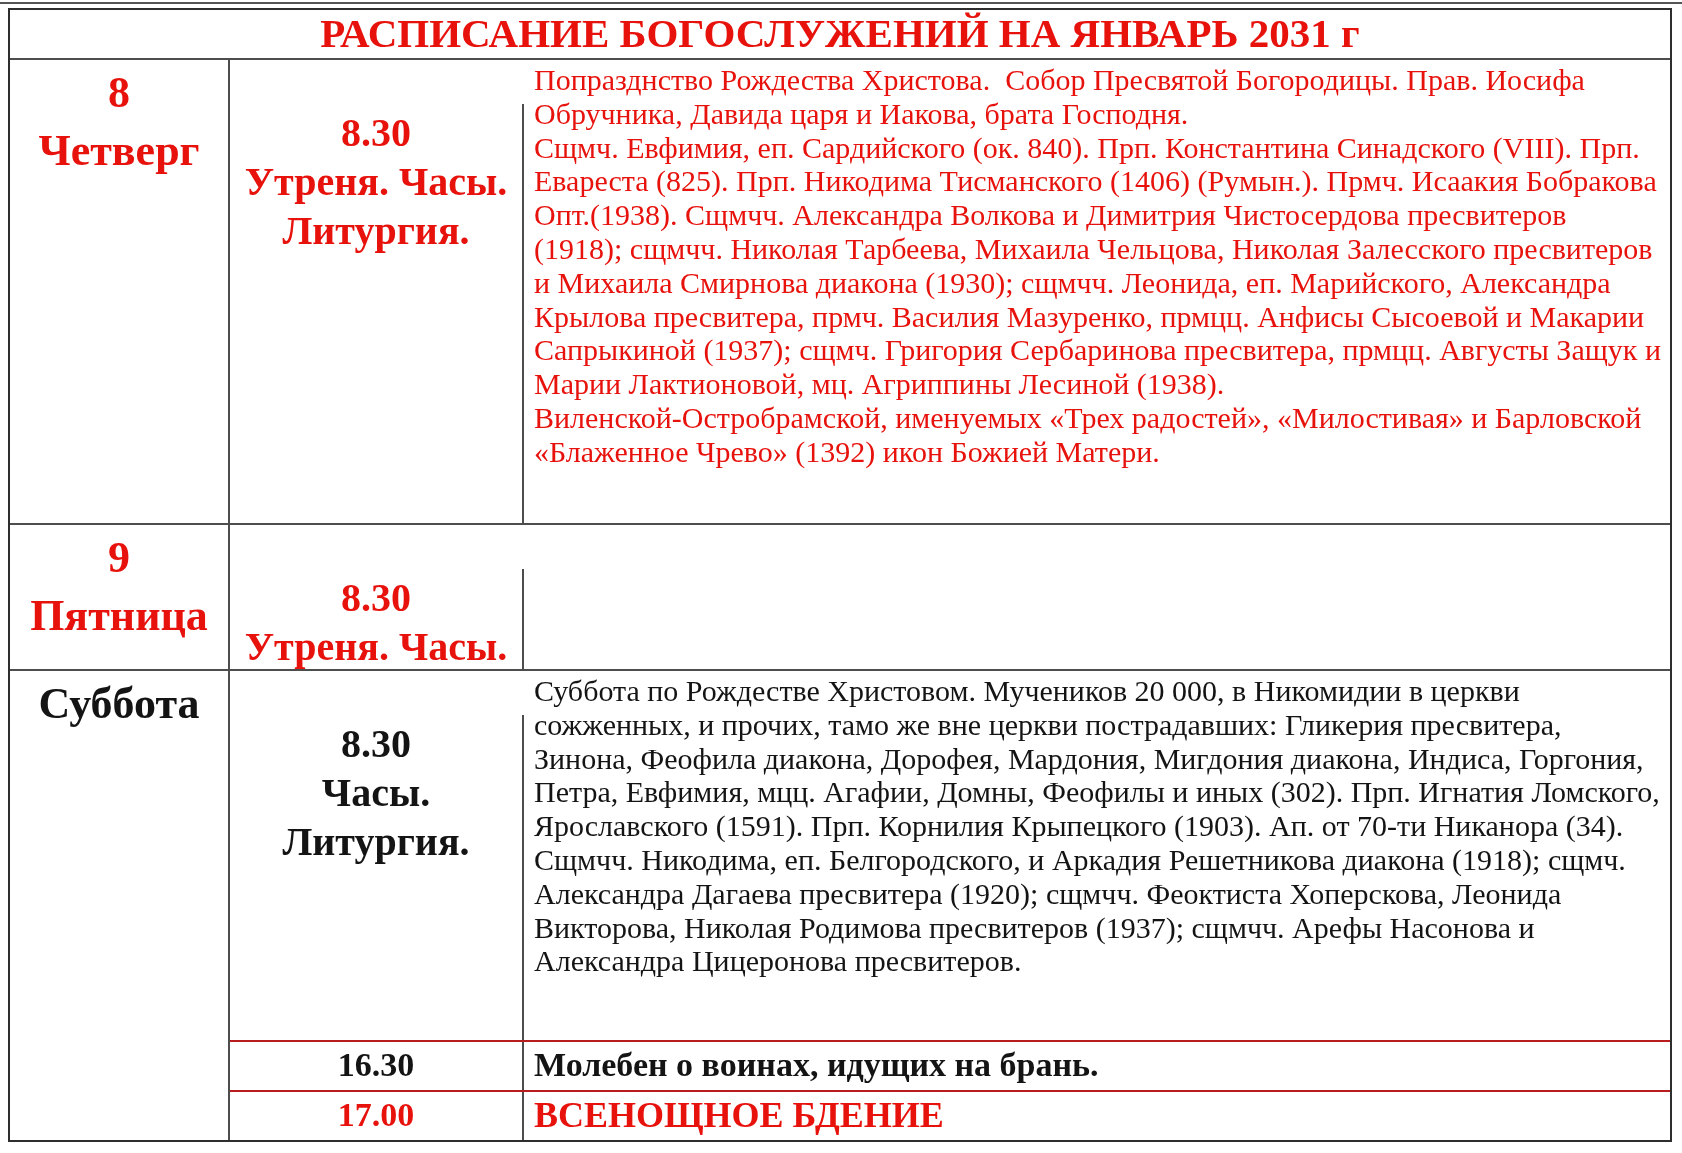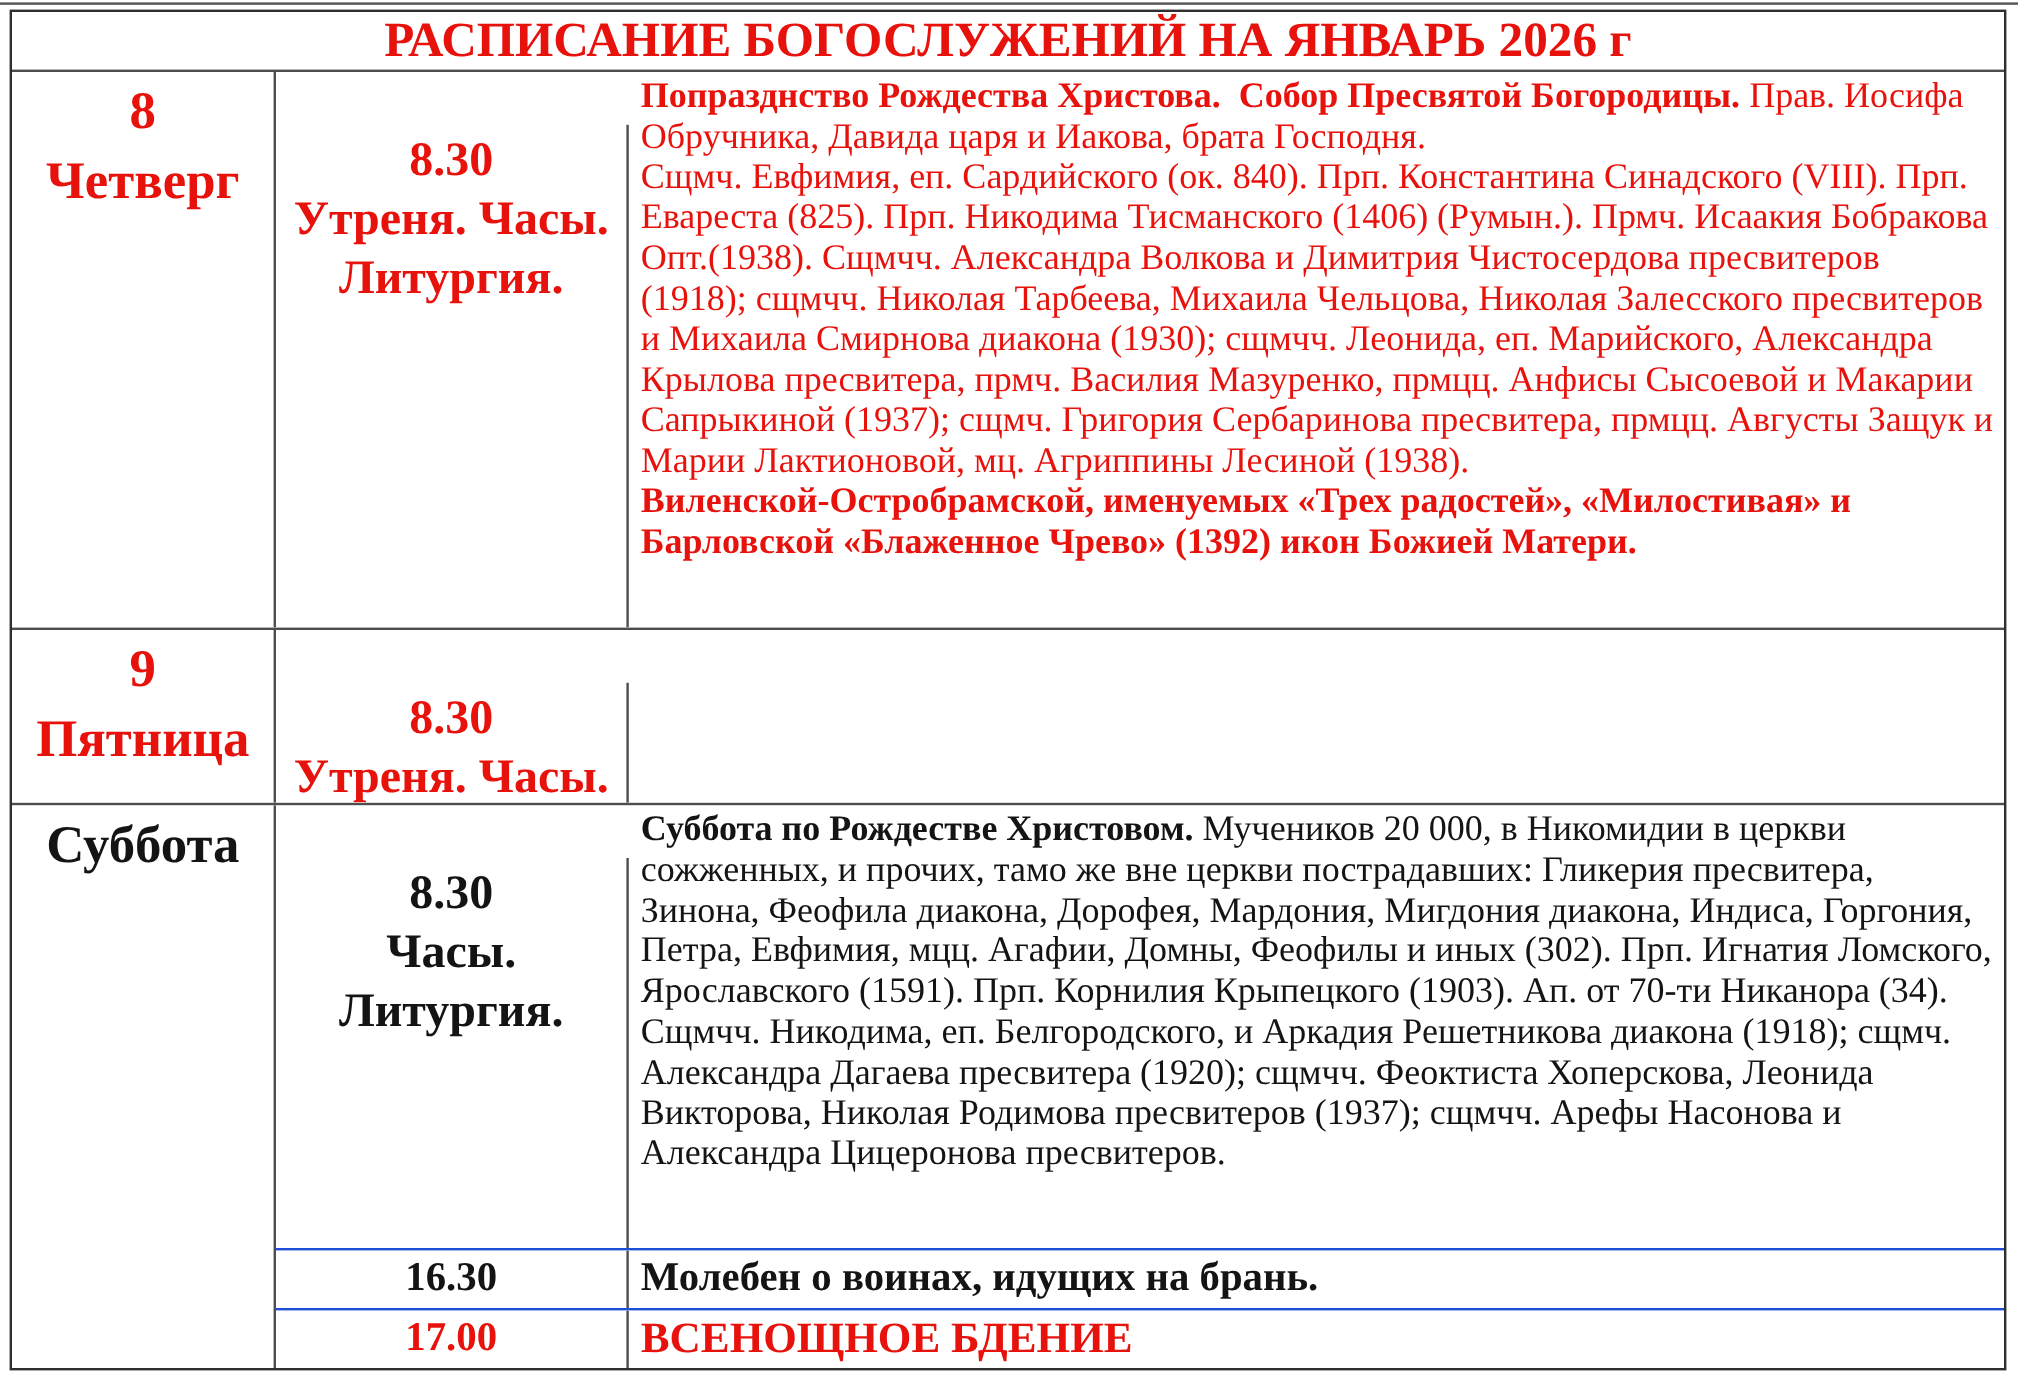--- a/index.html
+++ b/index.html
@@ -28,44 +28,44 @@
   .cell.date {
     flex:0 0 220px; border-right:2px solid #4d4d4d; text-align:center;
     font-weight:bold; font-size:44px; line-height:58px; padding-top:4px;
   }
   .cell.time {
     flex:0 0 294px; border-right:2px solid #4d4d4d; text-align:center;
     font-weight:bold; font-size:40px; line-height:49px; padding-top:4px;margin-top:44px;
   }
   .cell.desc { flex:1 1 auto; padding:3px 8px 0 10px; font-size:30px; line-height:33.8px; }
   .para { white-space:pre-wrap; }
-  .para .b { font-weight:bold;text-align:center; }
+  .para .b { font-weight:normal;text-align:center; }
   .r3-right { flex:1 1 auto; display:flex; flex-direction:column; }
   .subrow { display:flex; box-sizing:border-box; overflow:hidden; }
   .subrow.main { flex:1 1 auto; }
-  .subrow.extra { flex:0 0 50px; border-top:2px solid #1d4ed8; }
+  .subrow.extra { flex:0 0 50px; border-top:2px solid #b91c1c; }
   .subrow.extra .time2 {
     flex:0 0 294px; border-right:2px solid #4d4d4d; text-align:center;
     font-weight:bold; font-size:34px; line-height:46px; box-sizing:border-box;
   }
   .subrow.extra .label2 {
     flex:1 1 auto; font-weight:bold; font-size:34px; line-height:46px;
     padding-left:10px; box-sizing:border-box;
   }
   .subrow.extra.vigil .label2 { font-size:36px; }
 </style>
 </head>
 <body>
 
 <div class="page">
   <div class="top-rule"></div>
 
   <div class="table">
 
-    <div class="title-row">РАСПИСАНИЕ БОГОСЛУЖЕНИЙ НА ЯНВАРЬ 2026 г</div>
+    <div class="title-row">РАСПИСАНИЕ БОГОСЛУЖЕНИЙ НА ЯНВАРЬ 2031 г</div>
 
     <div class="row r1 red-text">
       <div class="cell date">
         <div>8</div>
         <div>Четверг</div>
       </div>
       <div class="cell time">
         <div>8.30</div>
         <div>Утреня. Часы.</div>
         <div>Литургия.</div>

